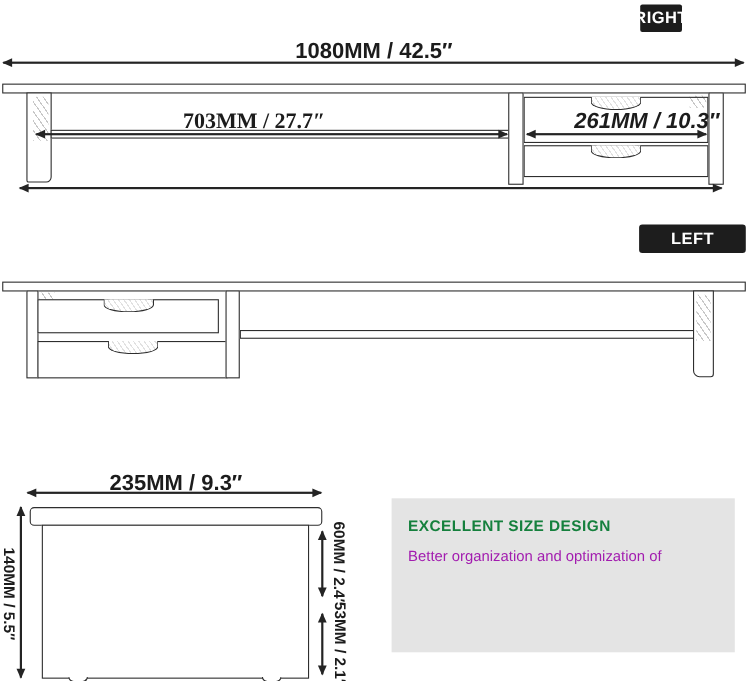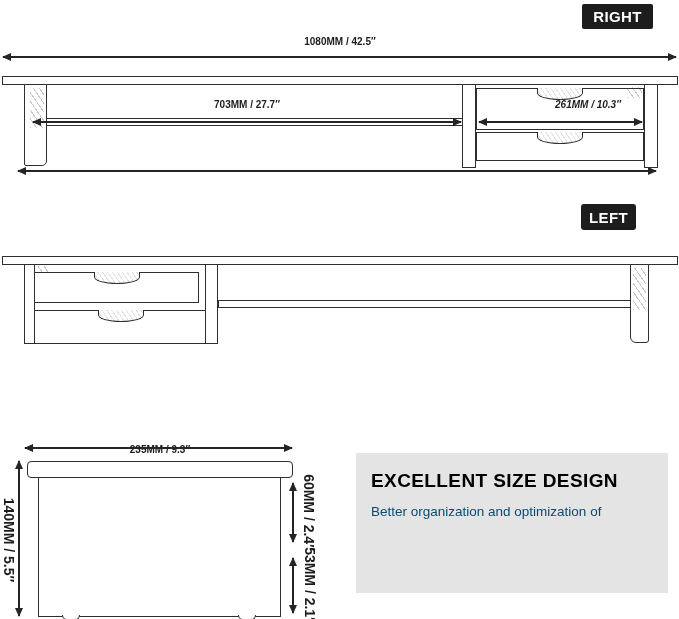--- a/index.html
+++ b/index.html
@@ -2,21 +2,21 @@
 <html><head>
 <meta charset="utf-8">
 <style>
   html,body{margin:0;padding:0;background:#fff;}
   .scene{position:relative;width:679px;height:619px;background:#fff;overflow:hidden;
          font-family:"Liberation Sans","DejaVu Sans",sans-serif;}
   
   .lb{position:absolute;background:#fff;border:1.5px solid #2e2e2e;box-sizing:border-box;}
   .thin{border-width:1px;}
   
-  .dim{position:absolute;font-size:10px;font-weight:600;color:#1c1c1c;text-align:center;white-space:nowrap;}
+  .dim{position:absolute;font-size:20px;font-weight:600;color:#1c1c1c;text-align:center;white-space:nowrap;}
   .dim-sm{font-size:14px;}
   .rot{transform:rotate(90deg);}
   
   .badge{position:absolute;background:#1d1d1d;color:#fff;font-size:15px;font-weight:700;
          letter-spacing:.4px;text-align:center;border-radius:2px;display:flex;
          align-items:center;justify-content:center;}
   
   .ah{position:absolute;height:2px;background:#242424;}
   .ah::before{content:"";position:absolute;left:-1px;top:-3px;width:0;height:0;
       border-top:4px solid transparent;border-bottom:4px solid transparent;border-right:9px solid #242424;}
@@ -30,77 +30,77 @@
       border-left:4px solid transparent;border-right:4px solid transparent;border-top:9px solid #242424;}
   
   .hatch{position:absolute;background:repeating-linear-gradient(55deg,rgba(70,70,70,.30) 0 1px,transparent 1px 5px);}
   
   .notch{position:absolute;left:50%;top:-1px;transform:translateX(-50%);width:46px;height:12px;
          border:1.5px solid #2e2e2e;border-top:none;box-sizing:border-box;
          border-radius:0 0 46px 46px / 0 0 14px 14px;
          background:repeating-linear-gradient(55deg,rgba(90,90,90,.18) 0 1px,transparent 1px 4px),#fff;}
   
   .panel{position:absolute;left:356px;top:453px;width:312px;height:140px;background:#e4e4e4;}
-  .panel h1{margin:17px 0 0 15px;font-size:19px;font-weight:800;letter-spacing:.4px;color:#000000;}
-  .panel .body{margin:9px 0 0 15px;font-size:13.5px;line-height:22px;color:#0c4a6e;font-weight:400;}
+  .panel h1{margin:17px 0 0 15px;font-size:14px;font-weight:800;letter-spacing:.4px;color:#15803d;}
+  .panel .body{margin:9px 0 0 15px;font-size:13.5px;line-height:22px;color:#a21caf;font-weight:400;}
   .foot{position:absolute;width:18px;height:5px;background:#fff;border:1.5px solid #2e2e2e;
         border-top:none;border-radius:0 0 8px 8px;box-sizing:border-box;}
 </style>
 </head>
 <body>
 
 <div class="scene">
 
-  <div class="badge" style="left:582px;top:4px;width:71px;height:25px;">RIGHT</div>
+  <div class="badge" style="left:582px;top:4px;width:38px;height:25px;">RIGHT</div>
 
   <div class="dim" style="left:240px;top:36px;width:200px;">1080MM / 42.5″</div>
   <div class="ah" style="left:3px;top:56px;width:673px;"></div>
 
   <div class="lb" style="left:2px;top:76px;width:676px;height:9px;"></div>
   <div class="lb" style="left:24px;top:84px;width:23px;height:82px;border-radius:0 0 5px 2px;"></div>
   <div class="hatch" style="left:30px;top:88px;width:14px;height:40px;"></div>
   <div class="lb thin" style="left:46px;top:118px;width:417px;height:8px;"></div>
   <div class="lb" style="left:462px;top:84px;width:14px;height:84px;"></div>
 
   <div class="lb" style="left:476px;top:88px;width:168px;height:42px;">
     <div class="notch"></div>
   </div>
   <div class="lb" style="left:476px;top:132px;width:168px;height:29px;">
     <div class="notch"></div>
   </div>
   <div class="hatch" style="left:627px;top:87px;width:15px;height:11px;"></div>
   <div class="lb" style="left:644px;top:84px;width:14px;height:84px;"></div>
 
-  <div class="dim" style="left:147px;top:99px;width:200px;">703MM / 27.7″</div>
+  <div class="dim" style="left:131px;top:99px;width:200px;font-family:Liberation Serif, serif;">703MM / 27.7″</div>
   <div class="ah" style="left:33px;top:121px;width:428px;"></div>
 
   <div class="dim" style="left:488px;top:99px;width:200px;font-style:italic;">261MM / 10.3″</div>
   <div class="ah" style="left:479px;top:121px;width:163px;"></div>
 
   <div class="ah" style="left:18px;top:170px;width:638px;"></div>
 
-  <div class="badge" style="left:581px;top:204px;width:55px;height:26px;border-radius:3px;">LEFT</div>
+  <div class="badge" style="left:581px;top:204px;width:97px;height:26px;border-radius:3px;">LEFT</div>
 
   <div class="lb" style="left:2px;top:256px;width:676px;height:9px;"></div>
   <div class="lb" style="left:24px;top:264px;width:11px;height:80px;"></div>
   <div class="hatch" style="left:36px;top:266px;width:14px;height:7px;"></div>
 
   <div class="lb" style="left:34px;top:272px;width:165px;height:31px;">
     <div class="notch"></div>
   </div>
   <div class="lb" style="left:34px;top:310px;width:173px;height:34px;">
     <div class="notch"></div>
   </div>
 
   <div class="lb" style="left:205px;top:264px;width:13px;height:80px;"></div>
   <div class="lb thin" style="left:218px;top:300px;width:414px;height:8px;"></div>
   <div class="lb" style="left:630px;top:264px;width:19px;height:79px;border-radius:0 0 3px 6px;"></div>
   <div class="hatch" style="left:633px;top:268px;width:13px;height:42px;"></div>
 
-  <div class="dim" style="left:60px;top:444px;width:200px;">235MM / 9.3″</div>
+  <div class="dim" style="left:60px;top:428px;width:200px;">235MM / 9.3″</div>
   <div class="ah" style="left:25px;top:447px;width:267px;"></div>
 
   <div class="lb" style="left:27px;top:461px;width:266px;height:17px;border-radius:4px;"></div>
   <div class="lb" style="left:38px;top:477px;width:243px;height:140px;"></div>
   <div class="foot" style="left:62px;top:615px;"></div>
   <div class="foot" style="left:238px;top:615px;"></div>
 
   <div class="av" style="left:18px;top:461px;height:155px;"></div>
   <div class="dim dim-sm rot" style="left:-46px;top:532px;width:110px;height:16px;">140MM / 5.5″</div>
 

